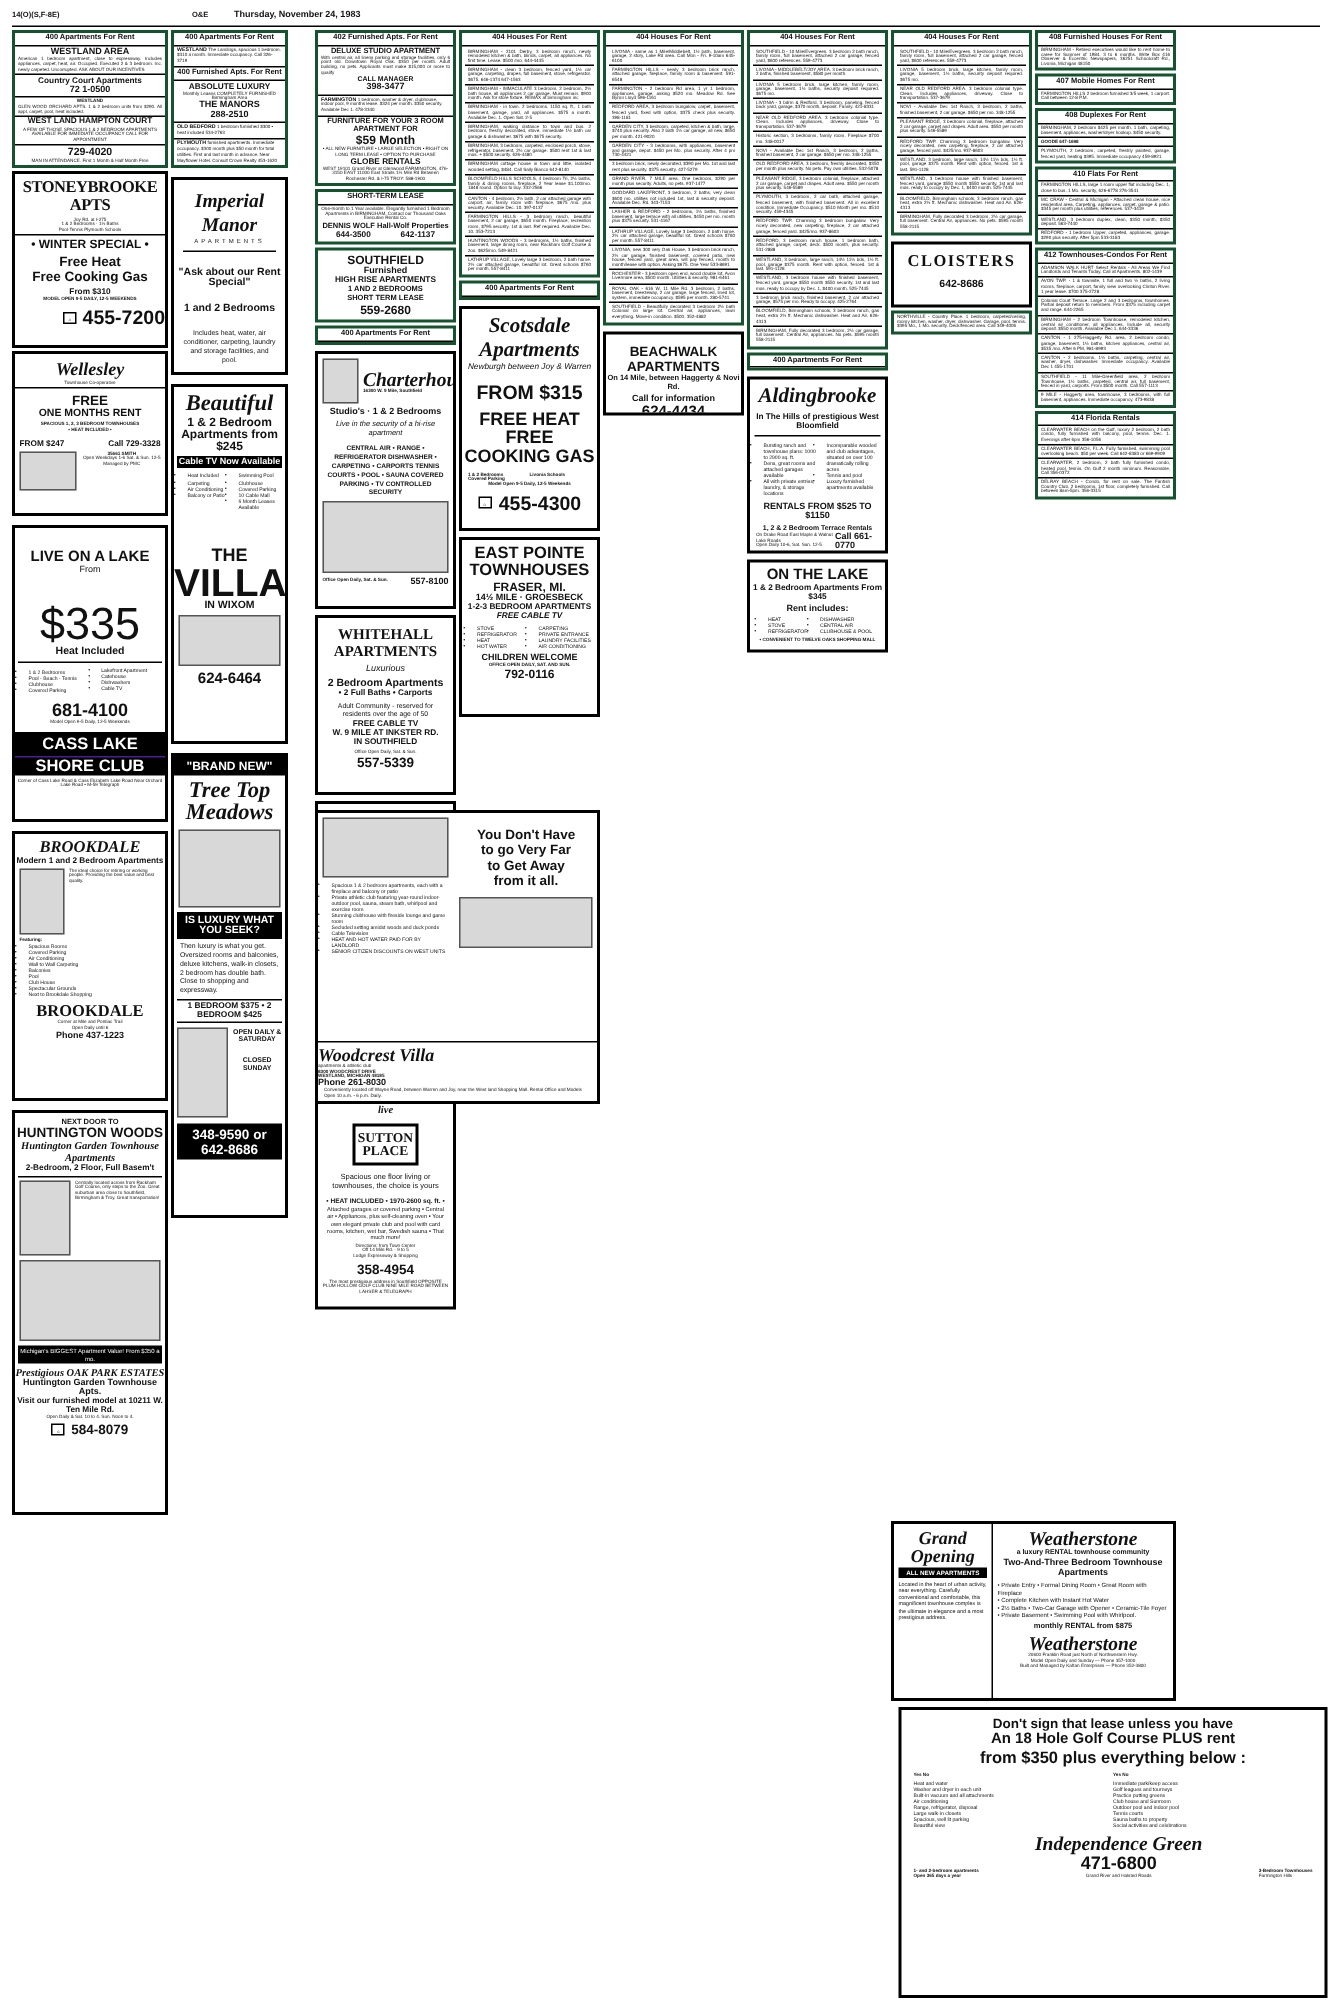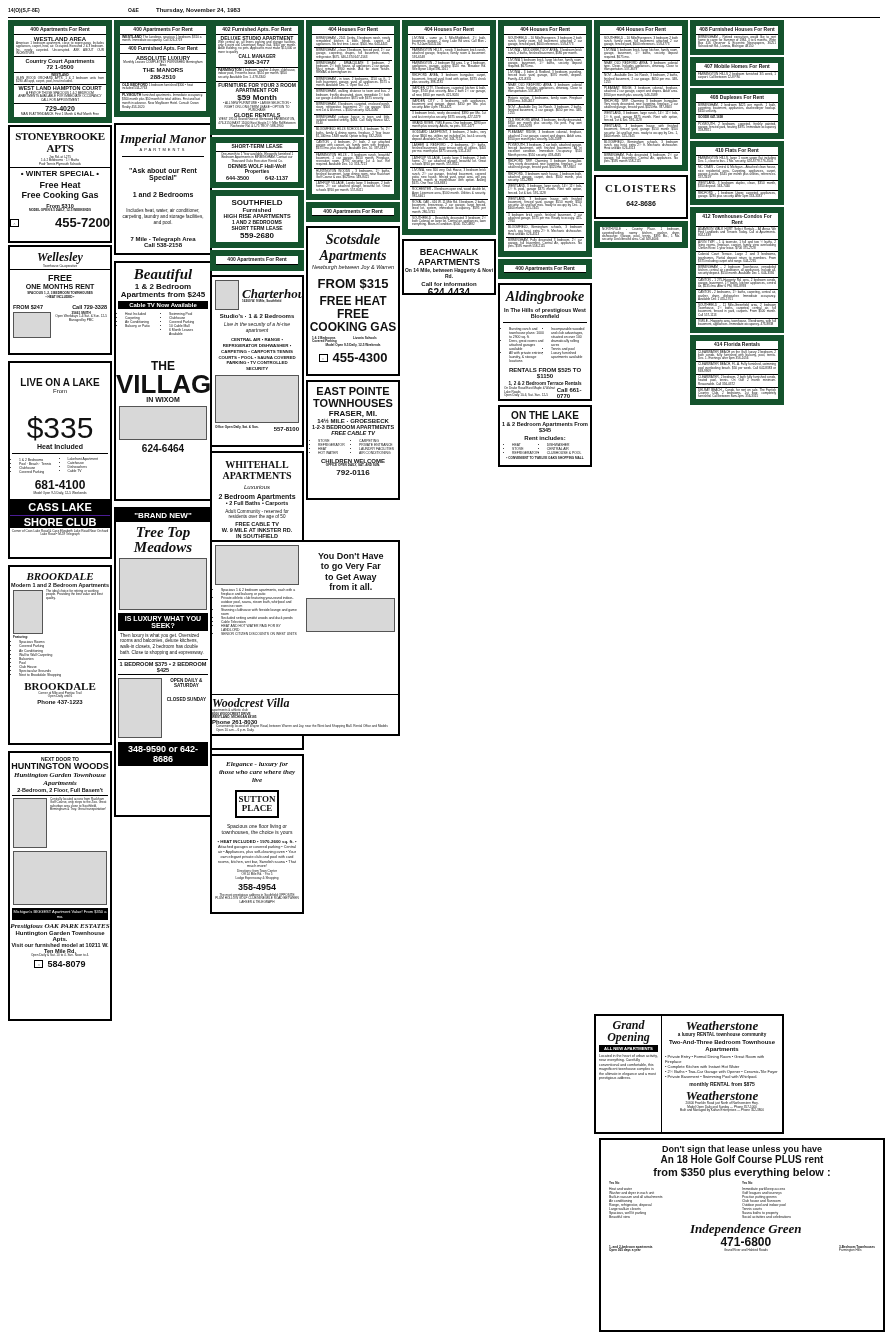--- a/index.html
+++ b/index.html
@@ -17,21 +17,21 @@
     position:absolute; left:8px; top:6px; width:872px; height:12px;
     border-bottom:1px solid #000;
   }
   .mh-left { position:absolute; left:0; top:1px; font-size:5px; font-weight:bold; }
   .mh-mid { position:absolute; left:120px; top:1px; font-size:5px; font-weight:bold; }
   .mh-title { position:absolute; left:148px; top:1px; font-size:6px; font-weight:bold; }
 
   .col { position:absolute; top:0; }
 
   .box {
-    border:6px solid #14532d; background:#fff; position:relative;
+    border:2px solid #14532d; background:#fff; position:relative;
     margin-bottom:2px; overflow:hidden;
   }
   .hdr {
     font-weight:bold; font-size:5px; text-align:center;
     border-bottom:1px solid #000; padding:1px 0; line-height:1.1;
   }
   .body { padding:1px 2px; line-height:1.12; font-size:3.6px; }
   .ad { border-bottom:1px solid #000; padding:1px 2px; line-height:1.1; font-size:3.5px; }
   .ad:last-child { border-bottom:none; }
   .ctr { text-align:center; }
@@ -94,21 +94,21 @@
       <div class="ctr" style="font-family:'Liberation Serif',serif; font-weight:bold; font-size:11px; margin-top:3px; letter-spacing:-0.3px;">STONEYBROOKE APTS</div>
       <div class="ctr tiny" style="margin-top:2px">Joy Rd. at I-275</div>
       <div class="ctr tiny">1 &amp; 2 Bedrooms  ·  1½ Baths</div>
       <div class="ctr tiny">Pool·Tennis        Plymouth Schools</div>
       <div class="hr-thin"></div>
       <div class="ctr bold" style="font-size:8px">• WINTER SPECIAL •</div>
       <div class="ctr bold" style="font-size:9px;margin-top:2px">Free Heat</div>
       <div class="ctr bold" style="font-size:9px">Free Cooking Gas</div>
       <div class="ctr bold" style="font-size:5.5px;margin-top:3px">From $310</div>
       <div class="ctr tiny bold">MODEL OPEN 9-5 DAILY, 12-5 WEEKENDS</div>
-      <div style="display:flex;align-items:center;justify-content:space-between;margin-top:3px">
+      <div style="display:flex;align-items:center;justify-content:flex-end;margin-top:3px">
         <span class="eho">⌂</span>
         <span class="bold" style="font-size:13px;margin-left:4px">455-7200</span>
       </div>
     </div>
 
     <div class="box thickbox" style="height:110px">
       <div class="ctr script" style="font-size:12px;margin-top:3px">Wellesley</div>
       <div class="ctr tiny">Townhouse Co-operative</div>
       <div class="hr-thin"></div>
       <div class="ctr bold" style="font-size:9px;margin-top:3px">FREE</div>
@@ -195,21 +195,21 @@
       <div class="ctr bold" style="font-size:6px">Huntington Garden Townhouse Apts.</div>
       <div class="ctr bold" style="font-size:5.5px">Visit our furnished model at 10211 W. Ten Mile Rd.</div>
       <div class="ctr tiny">Open Daily &amp; Sat. 10 to 4.  Sun. Noon to 4.</div>
       <div style="display:flex;align-items:center;justify-content:center;margin-top:2px">
         <span class="eho">⌂</span>
         <span class="bold" style="font-size:9px;margin-left:4px">584-8079</span>
       </div>
     </div>
   </div>
 
-  <div class="col" style="left:114px; top:20px; width:98px;">
+  <div class="col" style="left:114px; top:20px; width:78px;">
     <div class="box">
       <div class="hdr">400 Apartments For Rent</div>
       <div class="ad">
         <span class="bold">WESTLAND</span>
         <span class="dense">The Landings, spacious 1 bedroom. $310 a month. Immediate occupancy. Call 326-3719</span>
       </div>
       <div class="hdr">400 Furnished Apts. For Rent</div>
       <div class="ad ctr">
         <div class="bold" style="font-size:5.5px">ABSOLUTE LUXURY</div>
         <div class="tiny">Monthly Leases COMPLETELY FURNISHED Birmingham Area</div>

